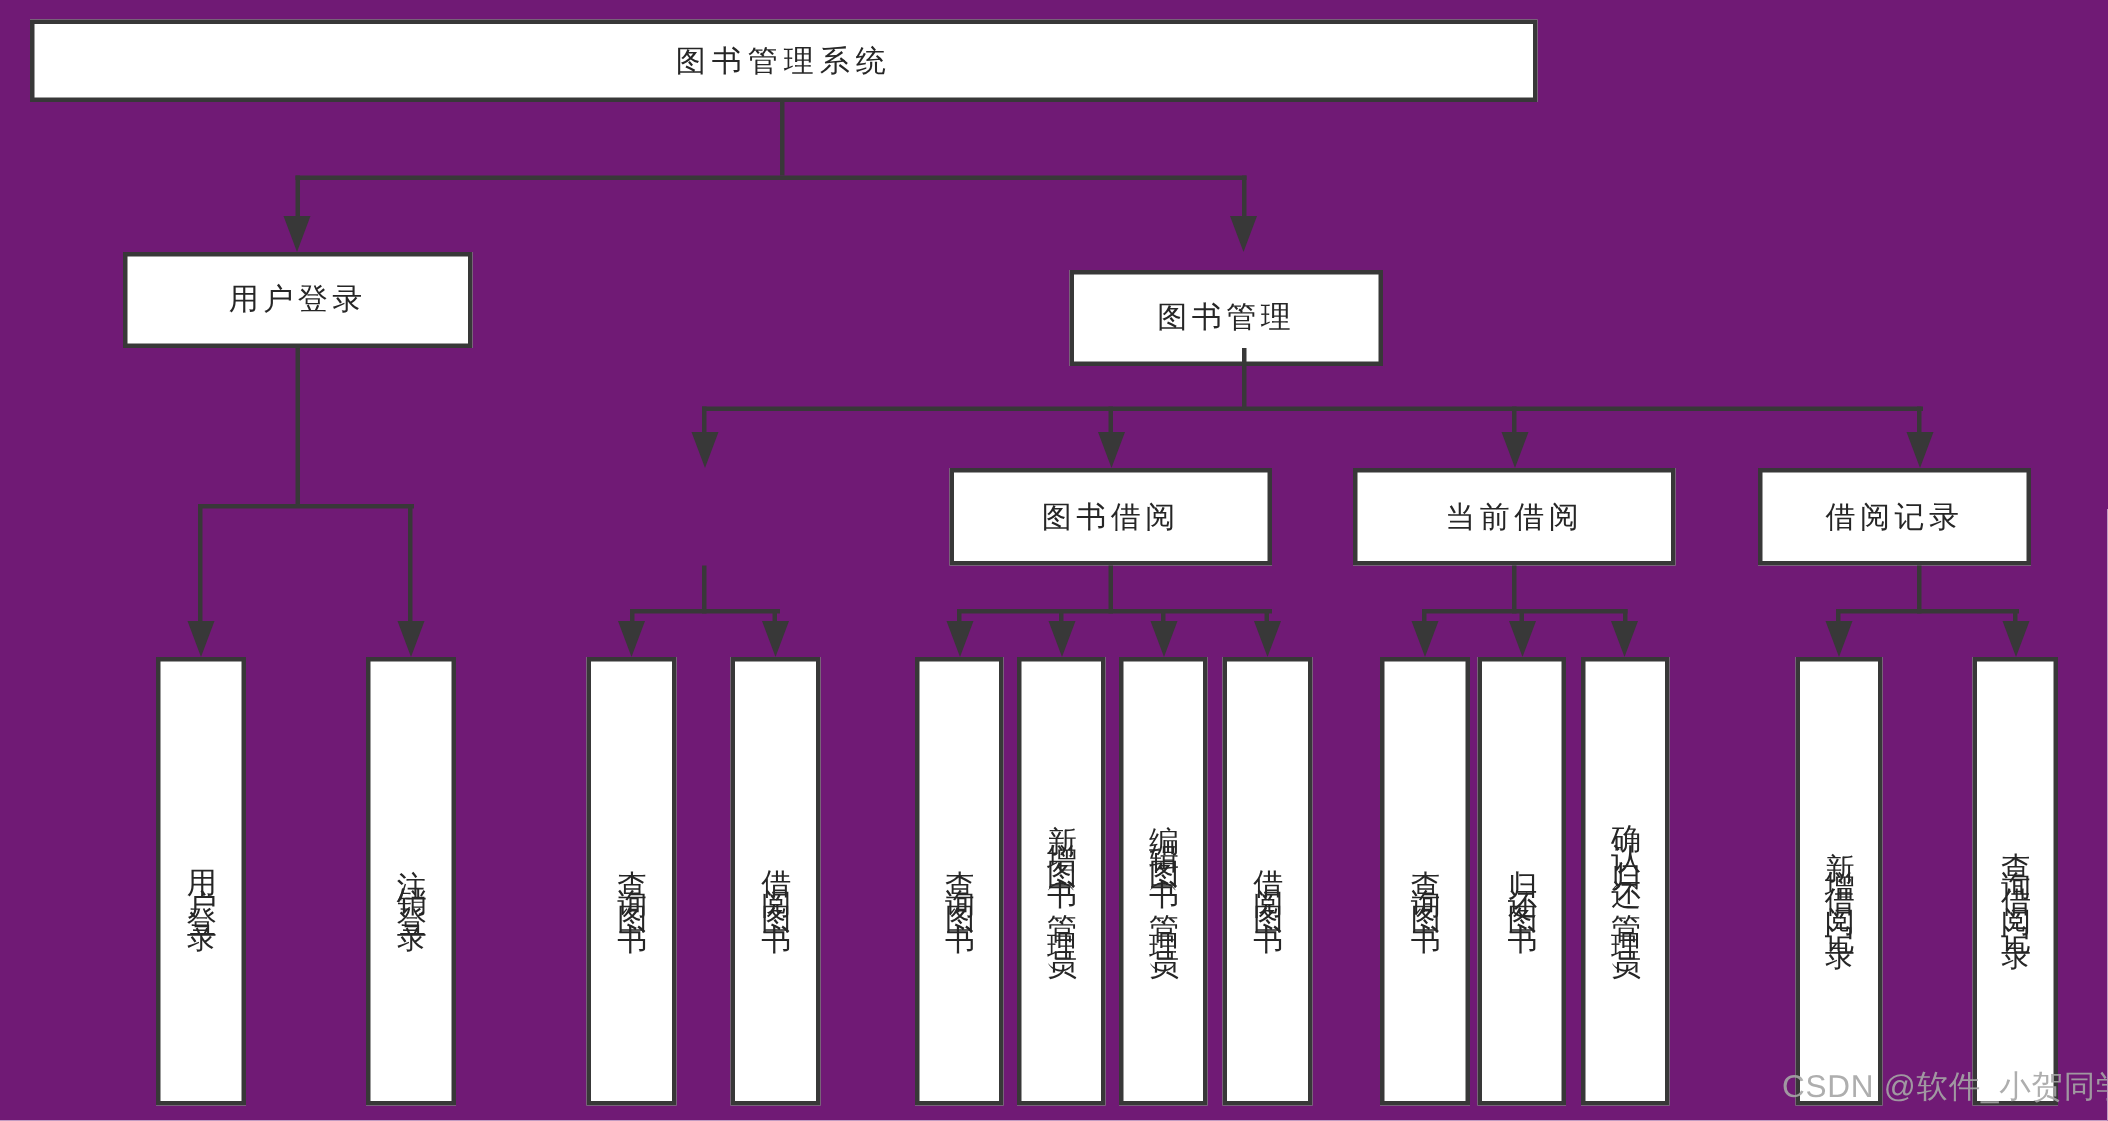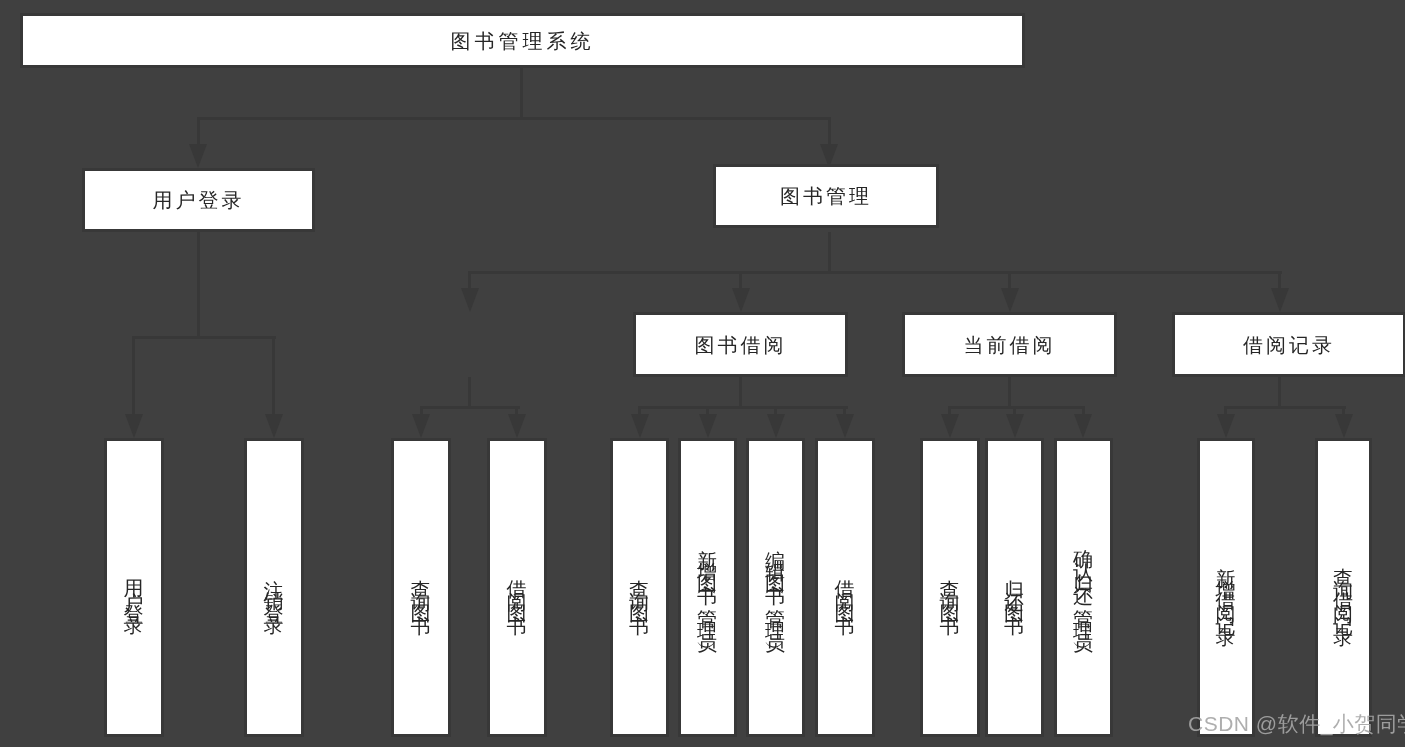--- a/index.html
+++ b/index.html
@@ -4,21 +4,21 @@
 <style>
   :root{
     --ink:#383838;
     --text:#262626;
     --wm:#a6a6a6;
   }
   html,body{margin:0;padding:0;background:#fff;}
   #stage{
     position:relative;
     width:1405px;height:747px;
-    background:#404040;
+    background:#701a75;
     font-family:"Liberation Sans", sans-serif;
     overflow:hidden;
   }
   .node{
     position:absolute;
     box-sizing:border-box;
     border:3px solid var(--ink);
     background:#fff;
     display:flex;
     align-items:center;
@@ -71,21 +71,21 @@
   <div class="vline" style="left:520px;top:68px;height:49px"></div>
   <div class="hline" style="left:197px;top:117px;width:634px"></div>
   <div class="vline" style="left:197px;top:117px;height:29px"></div>
   <div class="arrow" style="left:189px;top:144px"></div>
   <div class="vline" style="left:828px;top:117px;height:29px"></div>
   <div class="arrow" style="left:820px;top:144px"></div>
 
   <div class="node" style="left:82px;top:168px;width:233px;height:64px">
     <span class="hlabel">用户登录</span>
   </div>
-  <div class="node" style="left:713px;top:164px;width:226px;height:64px">
+  <div class="node" style="left:713px;top:180px;width:209px;height:64px">
     <span class="hlabel">图书管理</span>
   </div>
 
   <div class="vline" style="left:197px;top:232px;height:104px"></div>
   <div class="hline" style="left:132px;top:336px;width:144px"></div>
   <div class="vline" style="left:132px;top:336px;height:80px"></div>
   <div class="arrow" style="left:125px;top:414px"></div>
   <div class="vline" style="left:272px;top:336px;height:80px"></div>
   <div class="arrow" style="left:265px;top:414px"></div>
 
@@ -99,21 +99,21 @@
   <div class="arrow" style="left:1001px;top:288px"></div>
   <div class="vline" style="left:1278px;top:271px;height:20px"></div>
   <div class="arrow" style="left:1271px;top:288px"></div>
 
   <div class="node" style="left:902px;top:312px;width:215px;height:65px">
     <span class="hlabel">当前借阅</span>
   </div>
   <div class="node" style="left:633px;top:312px;width:215px;height:65px">
     <span class="hlabel">图书借阅</span>
   </div>
-  <div class="node" style="left:1172px;top:312px;width:234px;height:65px">
+  <div class="node" style="left:1172px;top:312px;width:182px;height:65px">
     <span class="hlabel">借阅记录</span>
   </div>
 
   <div class="vline" style="left:468px;top:377px;height:32px"></div>
   <div class="hline" style="left:420px;top:406px;width:100px"></div>
   <div class="vline" style="left:420px;top:406px;height:10px"></div>
   <div class="arrow" style="left:412px;top:414px"></div>
   <div class="vline" style="left:515px;top:406px;height:10px"></div>
   <div class="arrow" style="left:508px;top:414px"></div>
 

